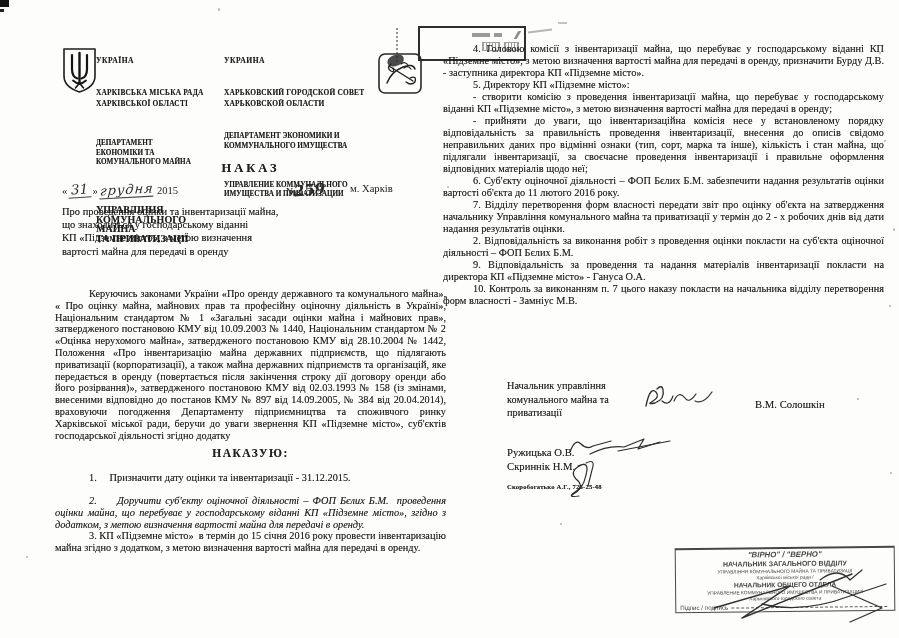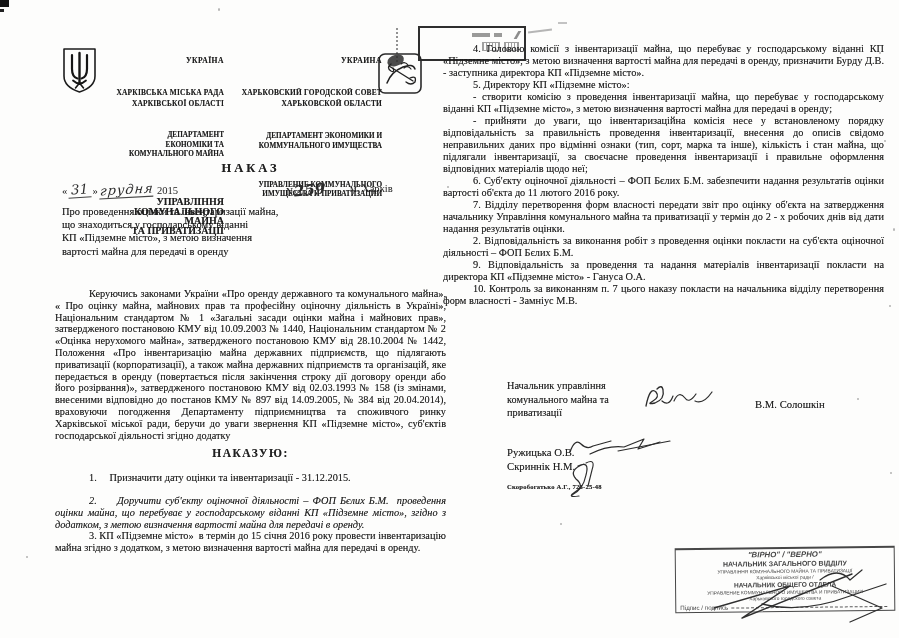--- a/index.html
+++ b/index.html
@@ -22,26 +22,26 @@
   .reg-box{left:418px;top:26px;width:104px;height:31px;border:2.5px solid #2e2e2e;}
   .reg-row{display:flex;justify-content:flex-end;align-items:center;gap:4px;margin:3px 5px 0 0;opacity:.55;}
   .reg-bar{height:4px;background:#4a4a4a;}
   .reg-slash{width:10px;height:8px;border-right:3px solid #333;transform:skewX(-30deg);}
   .reg-hatch{width:16px;height:7px;border:1px solid #555;
              background:repeating-linear-gradient(90deg,#555 0 1px,transparent 1px 3px);}
 
   
   .emblem-trident{left:61px;top:47px;}
   .emblem-kharkiv{left:377px;top:52px;}
-  .hdr{font-weight:bold;text-align:right;white-space:pre-line;}
+  .hdr{font-weight:bold;text-align:left;white-space:pre-line;}
   .hdr-ua{left:96px;top:38px;width:128px;}
   .hdr-ru{left:224px;top:38px;width:158px;}
   .hdr .country{font-size:7.6px;letter-spacing:.5px;margin-bottom:5px;}
   .hdr .council{font-size:7.4px;line-height:10.6px;letter-spacing:.2px;}
-  .hdr .dept{font-size:7.2px;line-height:9.4px;margin-top:4px;}
+  .hdr .dept{font-size:7.2px;line-height:9.4px;margin-top:12px;}
   .hdr-ua .division{font-size:10px;line-height:9.4px;margin-top:20px;}
   .hdr-ru .dept{margin-top:5px;}
   .hdr-ru .division{font-size:7.2px;line-height:9.4px;margin-top:12px;}
 
   
   .doc-title{left:55px;top:161px;width:391px;text-align:center;font-weight:bold;
              font-size:12.5px;letter-spacing:3px;}
   .date-row{left:62px;top:181px;width:384px;height:22px;font-size:10.6px;}
   .hand{font-family:"DejaVu Serif",serif;font-style:italic;color:#2b2b2b;}
   .hand-day{display:inline-block;font-size:13.5px;transform:rotate(-4deg);

